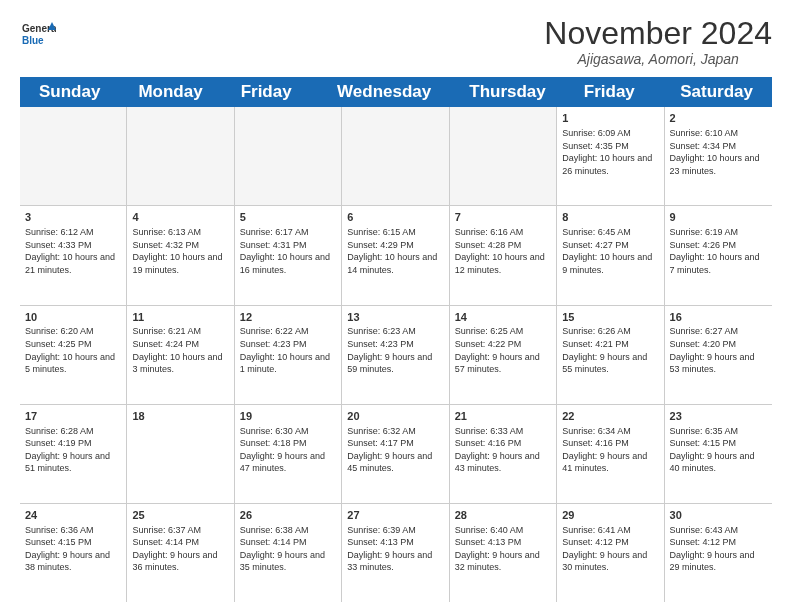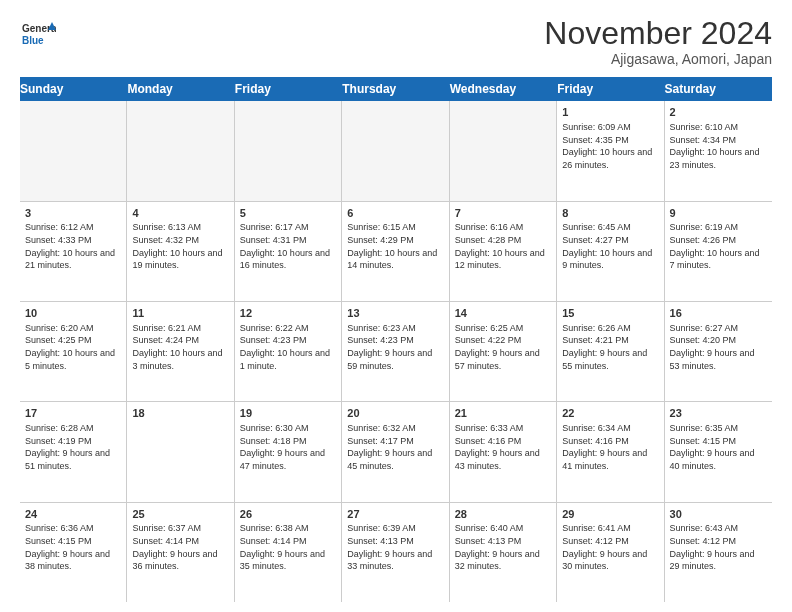--- a/index.html
+++ b/index.html
@@ -22,47 +22,48 @@
       align-items: flex-start;
       justify-content: space-between;
       margin-bottom: 10px;
     }
     .logo {
       display: flex;
       align-items: center;
       gap: 4px;
     }
     .title-section {
-      text-align: right;
+      text-align: center;
     }
     .month-title {
       font-size: 32px;
       font-weight: 300;
       color: #333;
       line-height: 1.1;
     }
     .location {
       font-size: 14px;
       color: #555;
+      font-style: italic;
     }
     .calendar {
       flex: 1;
       display: flex;
       flex-direction: column;
     }
     .cal-header {
       display: grid;
       grid-template-columns: repeat(7, 1fr);
       background: #1a6bb5;
     }
     .cal-header-cell {
       color: #fff;
-      font-size: 12px;
+      font-size: 17px;
       font-weight: bold;
-      padding: 5px 0;
+      padding: 5px 19px;
       text-align: left;
     }
     .cal-body {
       display: flex;
       flex-direction: column;
       flex: 1;
     }
     .cal-row {
       display: grid;
       grid-template-columns: repeat(7, 1fr);
@@ -115,22 +116,22 @@
       <div class="month-title">November 2024</div>
       <div class="location">Ajigasawa, Aomori, Japan</div>
     </div>
   </div>
 
   <div class="calendar">
     <div class="cal-header">
       <div class="cal-header-cell">Sunday</div>
       <div class="cal-header-cell">Monday</div>
       <div class="cal-header-cell">Friday</div>
+      <div class="cal-header-cell">Wednesday</div>
       <div class="cal-header-cell">Thursday</div>
-      <div class="cal-header-cell">Wednesday</div>
       <div class="cal-header-cell">Friday</div>
       <div class="cal-header-cell">Saturday</div>
     </div>
     <div class="cal-body" id="cal-body">
     <div class="cal-row">
           <div class="cal-cell empty"></div>
           <div class="cal-cell empty"></div>
           <div class="cal-cell empty"></div>
           <div class="cal-cell empty"></div>
           <div class="cal-cell empty"></div>

